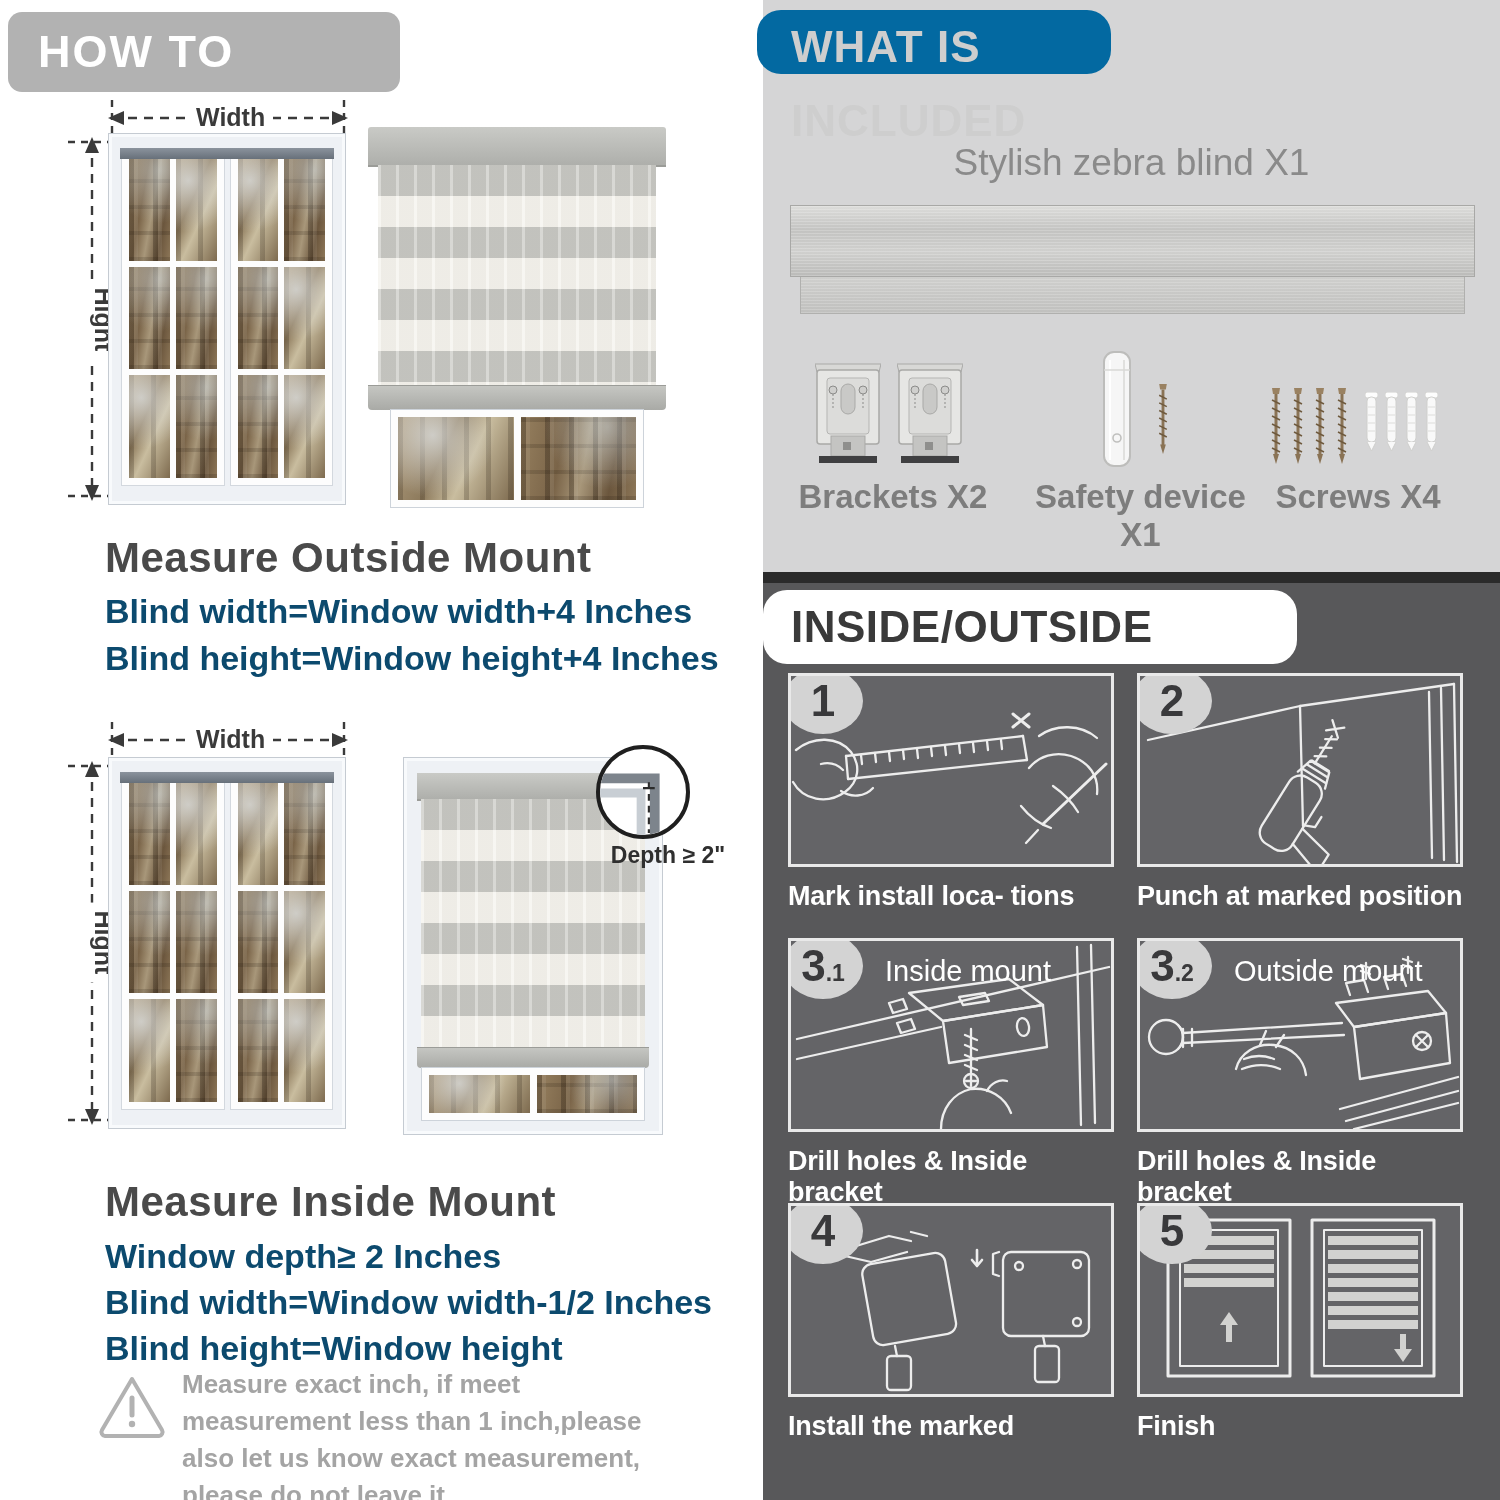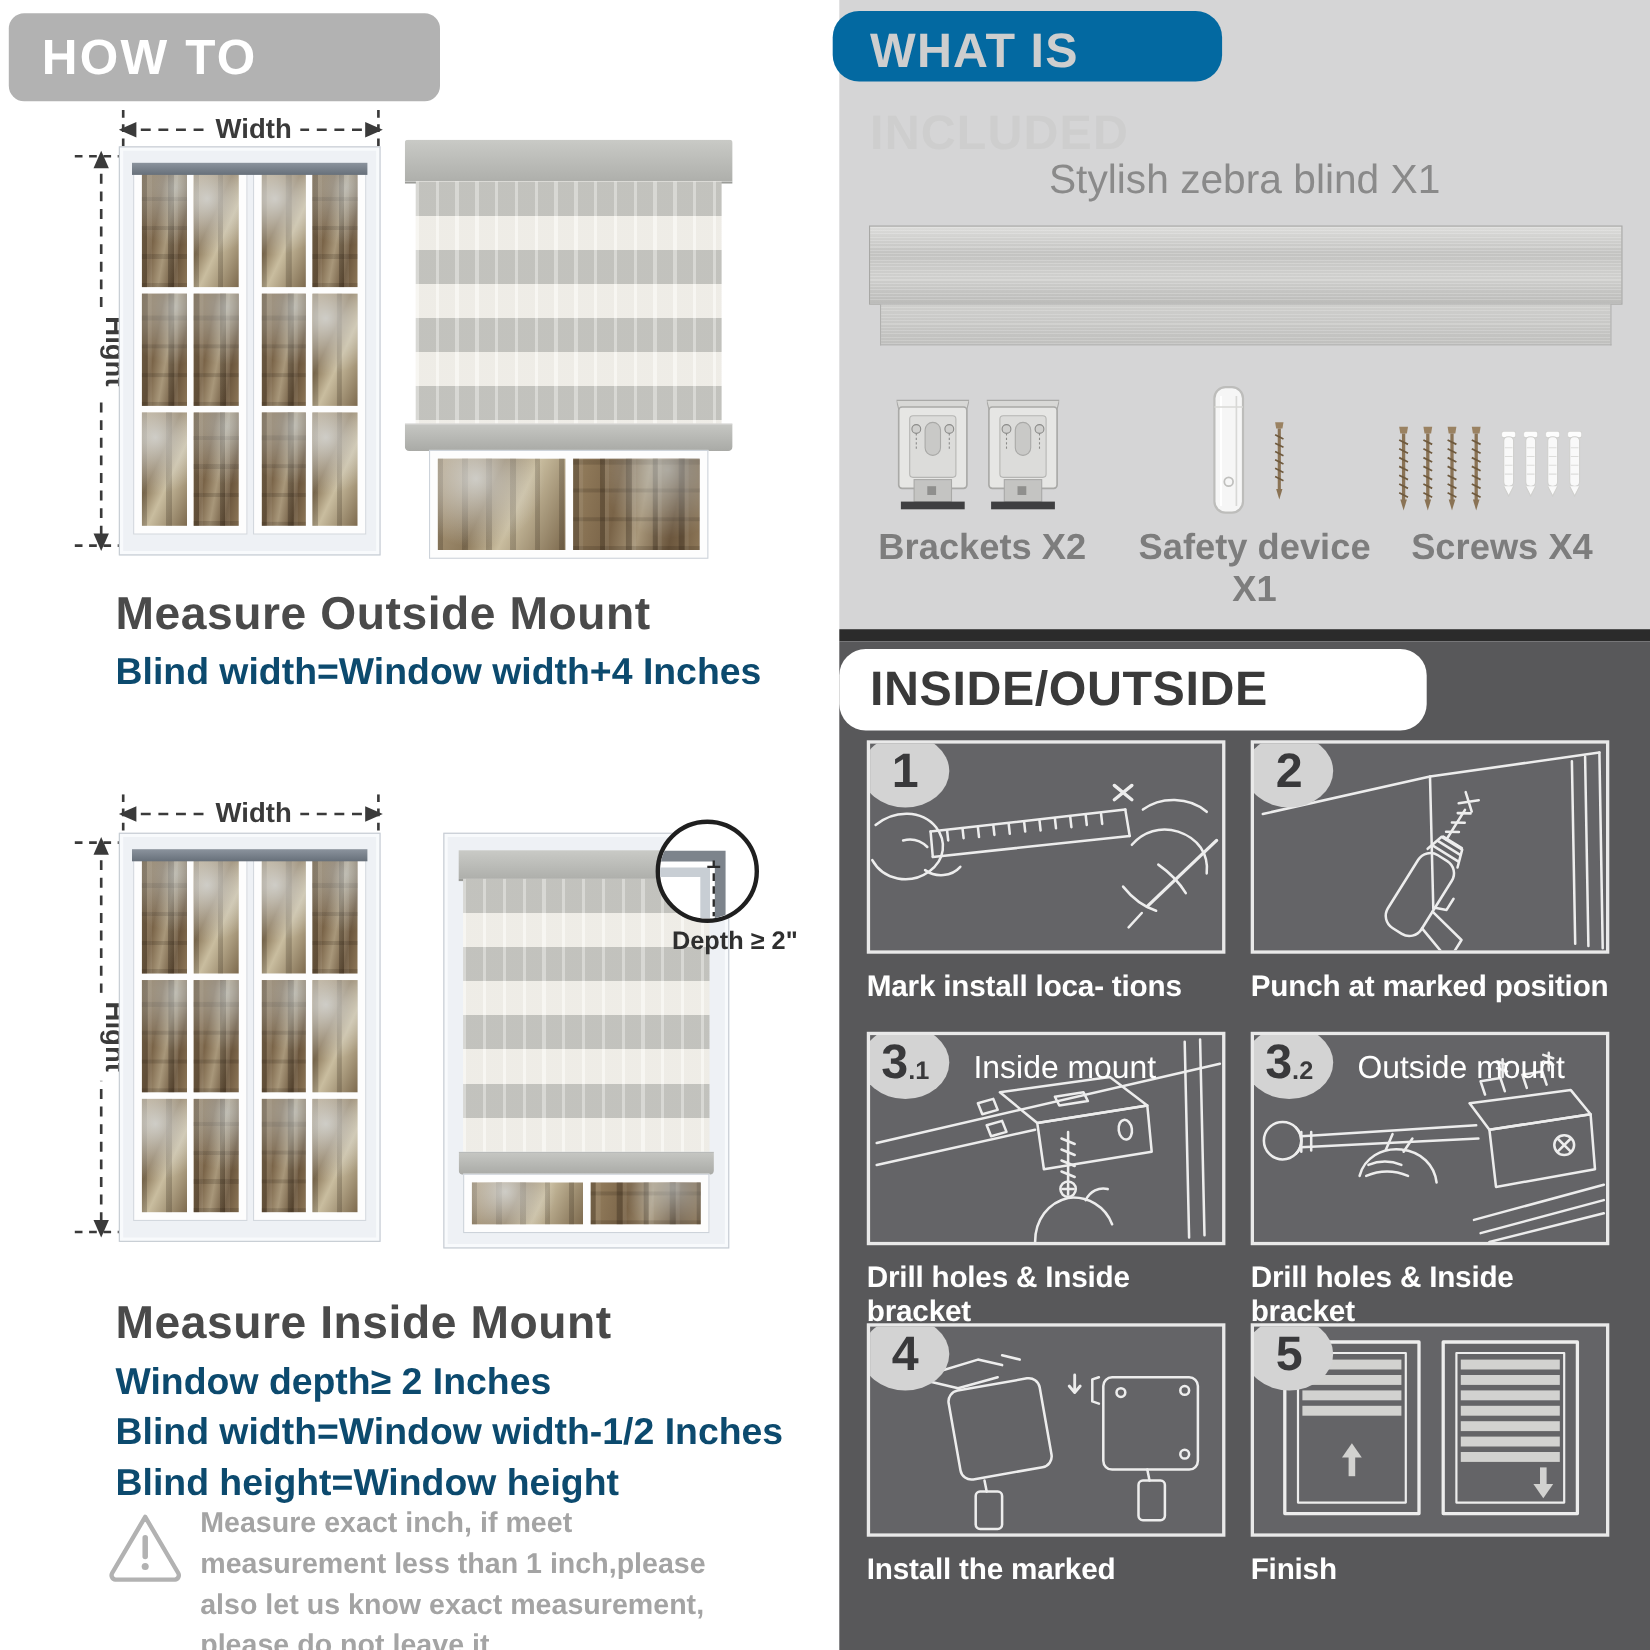--- a/index.html
+++ b/index.html
@@ -143,20 +143,21 @@
     <div class="zb-body abs" style="left:10px;top:38px;width:278px;height:220px;"></div>
     <div class="zb-rail abs" style="left:0;top:258px;width:298px;height:24px;"></div>
     <div class="mini-window abs" style="left:22px;top:282px;width:254px;height:99px;">
       <div class="glass light"></div>
       <div class="glass"></div>
     </div>
   </div>
 
   <div class="sec-title" style="top:534px;">Measure Outside Mount</div>
   <div class="sec-line" style="top:592px;">Blind width=Window width+4 Inches</div>
+  <div class="sec-line" style="top:639px;">Blind height=Window height+4 Inches</div>
 
   <svg class="abs" style="left:104px;top:722px;" width="248" height="56" viewBox="0 0 248 56">
     <g stroke="#3a3a3a" stroke-width="2.4" fill="none">
       <line x1="8" y1="18" x2="240" y2="18" stroke-dasharray="9 7"></line>
       <line x1="8" y1="0" x2="8" y2="54" stroke-dasharray="7 6"></line>
       <line x1="240" y1="0" x2="240" y2="54" stroke-dasharray="7 6"></line>
     </g>
     <polygon points="4,18 20,11 20,25" fill="#3a3a3a"></polygon>
     <polygon points="244,18 228,11 228,25" fill="#3a3a3a"></polygon>
   </svg>
@@ -321,21 +322,21 @@
       </svg>
     <svg class="abs" style="left:662px;top:392px;" width="13" height="60" viewBox="0 0 13 60">
       <rect x="0" y="0" width="13" height="6" rx="2" fill="rgba(255,255,255,.95)" stroke="#cfcfcd"></rect>
       <rect x="2" y="5" width="9" height="45" rx="4" fill="rgba(255,255,255,.85)" stroke="#cfcfcd"></rect>
       <path d="M3 15 h7 M3 23 h7 M3 31 h7 M3 39 h7" stroke="#dddddb"></path>
       <path d="M2 50 L6.5 59 L11 50" fill="rgba(255,255,255,.85)" stroke="#cfcfcd"></path>
       </svg>
 
     <div class="inc-label" style="left:20px;width:220px;">Brackets X2</div>
     <div class="inc-label" style="left:255px;width:245px;">Safety device X1</div>
-    <div class="inc-label" style="left:505px;width:180px;text-align:right;">Screws X4</div>
+    <div class="inc-label" style="left:505px;width:180px;">Screws X4</div>
   </div>
 
   <div class="strip-dark"></div>
 
   <div class="panel-dark">
     <div class="mount-header">INSIDE/OUTSIDE MOUNT</div>
 
     <div class="card" style="left:25px;top:90px;">
       <svg width="320" height="188" viewBox="0 0 320 188">
         <g class="ill">

